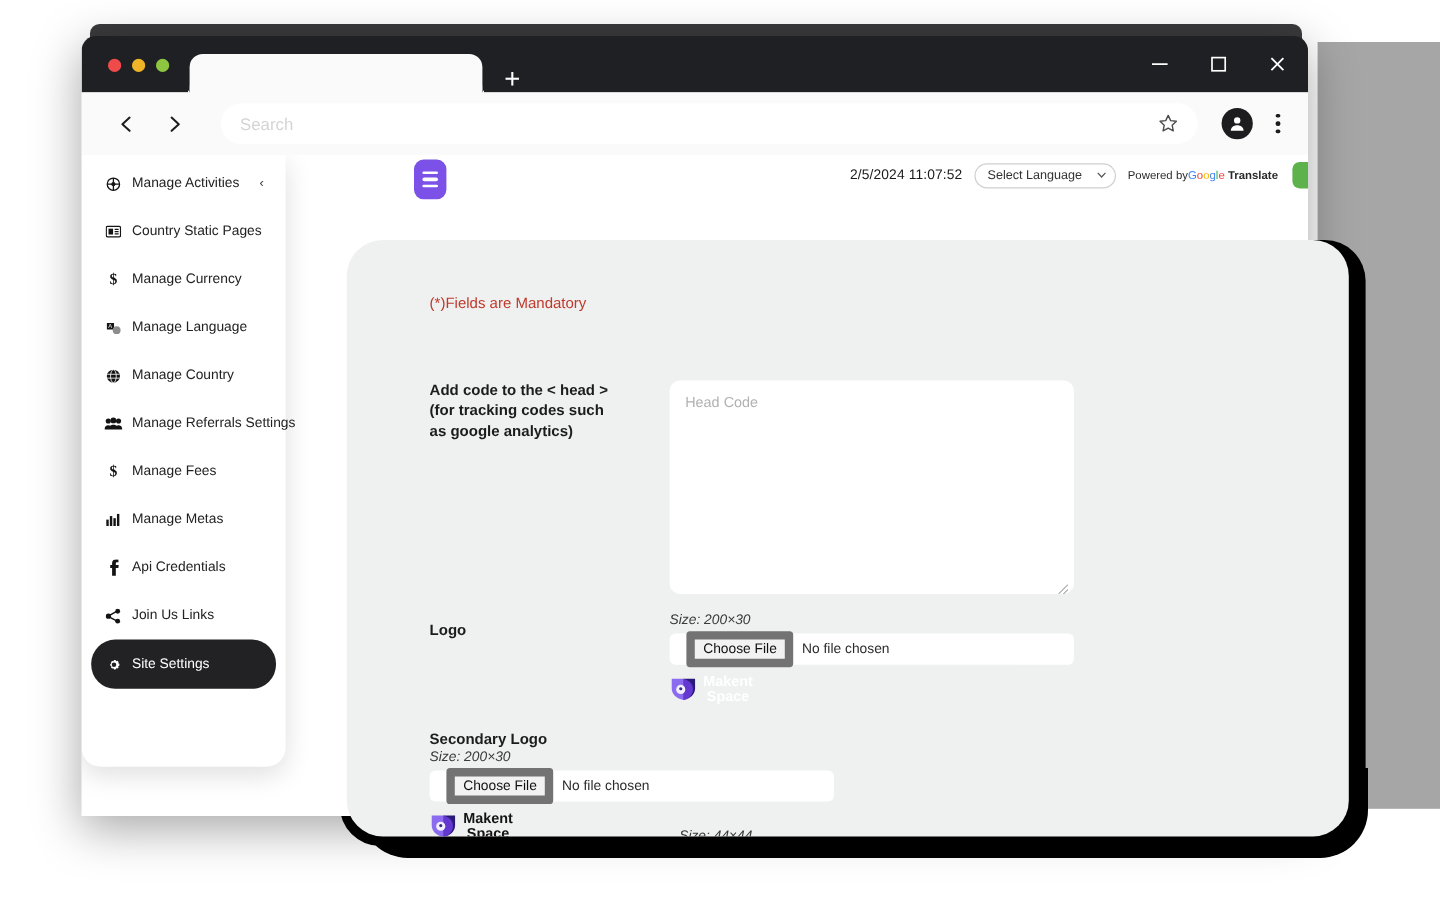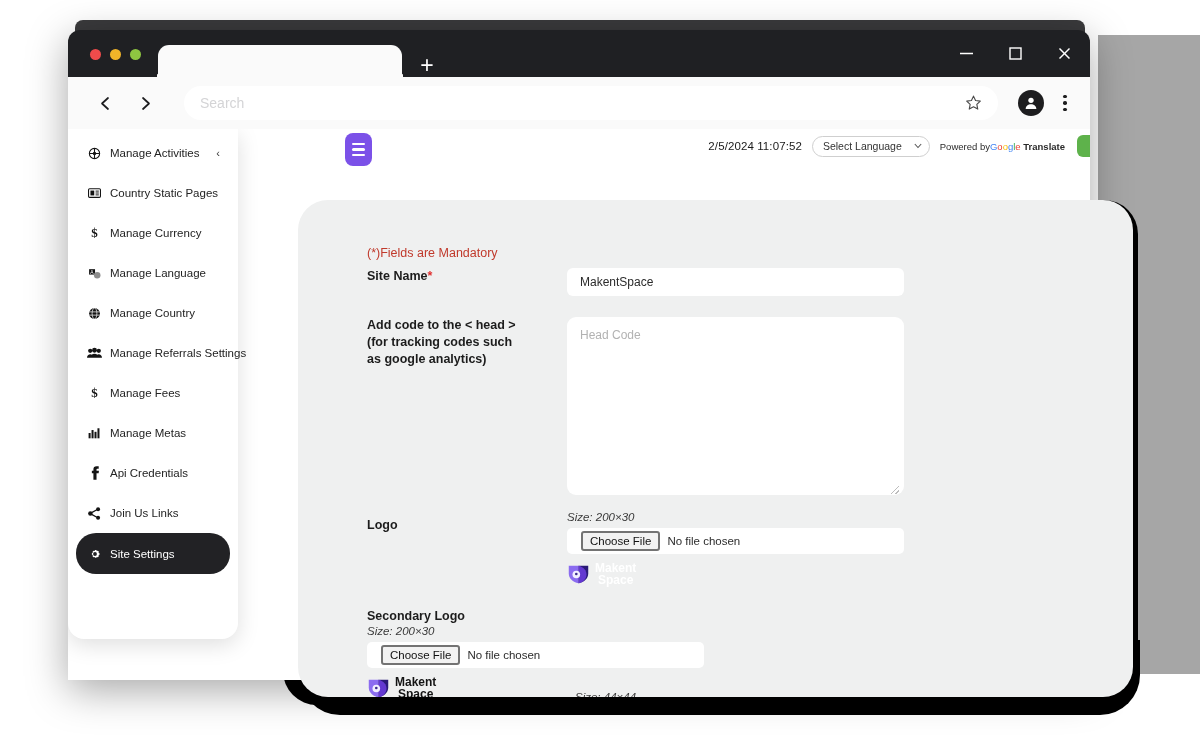--- a/index.html
+++ b/index.html
@@ -188,21 +188,21 @@
   .gG { color:#4285F4 } .go1{color:#EA4335} .go2{color:#FBBC05}
   .gg2{color:#4285F4} .gl{color:#34A853} .ge{color:#EA4335}
   .greenpill {
     width: 13px; height: 22px;
     background: #5eb24b; border-radius: 6px 0 0 6px;
     margin-left: 2px;
   }
 
   
   .card {
-    position: absolute; left: 298px; top: 200px;
+    position: absolute; left: 289px; top: 200px;
     width: 835px; height: 497px;
     background: #eff0f0;
     border-radius: 30px;
     overflow: hidden;
   }
 
   .mandatory {
     position: absolute; left: 69px; top: 46px;
     color: #c0392b; font-size: 12.5px;
   }
@@ -238,21 +238,21 @@
   }
 
   .sizehint { font-style: italic; font-size: 11.5px; color: #3a3a3a; margin-bottom: 5px; }
   .filerow {
     width: 337px; height: 26px;
     background: #ffffff; border-radius: 5px;
     display: flex; align-items: center;
     padding: 0 3px;
   }
   .choosefile {
-    border: 2px solid #737373; border-radius: 3px;
+    border: 7px solid #737373; border-radius: 3px;
     background: #f2f2f2;
     font-size: 11.5px; color: #111;
     padding: 2px 7px; margin-left: 11px;
   }
   .nofile { font-size: 11.5px; color: #2c2c2c; margin-left: 7px; }
 
   .logopreview { display: flex; align-items: center; gap: 5px; margin-top: 9px; }
   .logomark { width: 23px; height: 23px; flex: 0 0 23px; }
   .logotext { font-size: 12px; font-weight: 700; line-height: 11.5px; text-align: center; }
   .logotext.white { color: #ffffff; }
@@ -493,28 +493,20 @@
         </div>
       </div>
 
     </div>
   </div>
 
   <div class="card">
 
     <div class="mandatory">(*)Fields are Mandatory</div>
 
-    <div class="frow" style="left:69px; top:68px;">
-      <div class="flabel">
-        <span>Site Name</span><span class="star-req">*</span>
-      </div>
-      <div class="fctl">
-        <input class="txtinput" type="text" value="MakentSpace" style="">
-      </div>
-    </div>
 
     <div class="frow" style="left:69px; top:117px;">
       <div class="flabel">
         <div>Add code to the &lt; head &gt;</div>
         <div>(for tracking codes such</div>
         <div>as google analytics)</div>
       </div>
       <div class="fctl" style="position:relative;">
         <textarea class="txtarea" placeholder="Head Code" style=""></textarea>
         <span class="resizer"></span>

